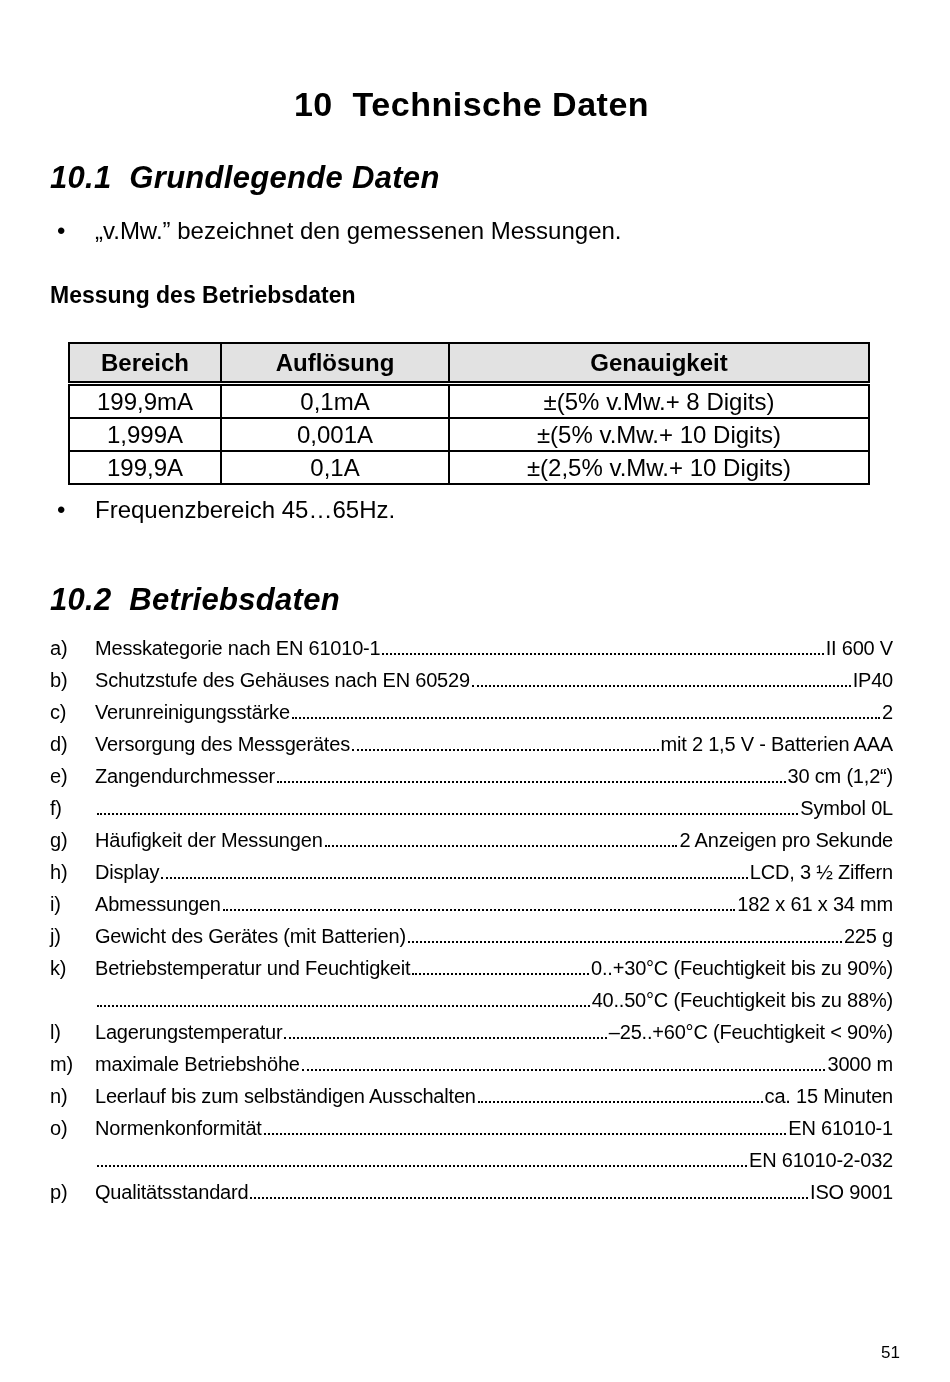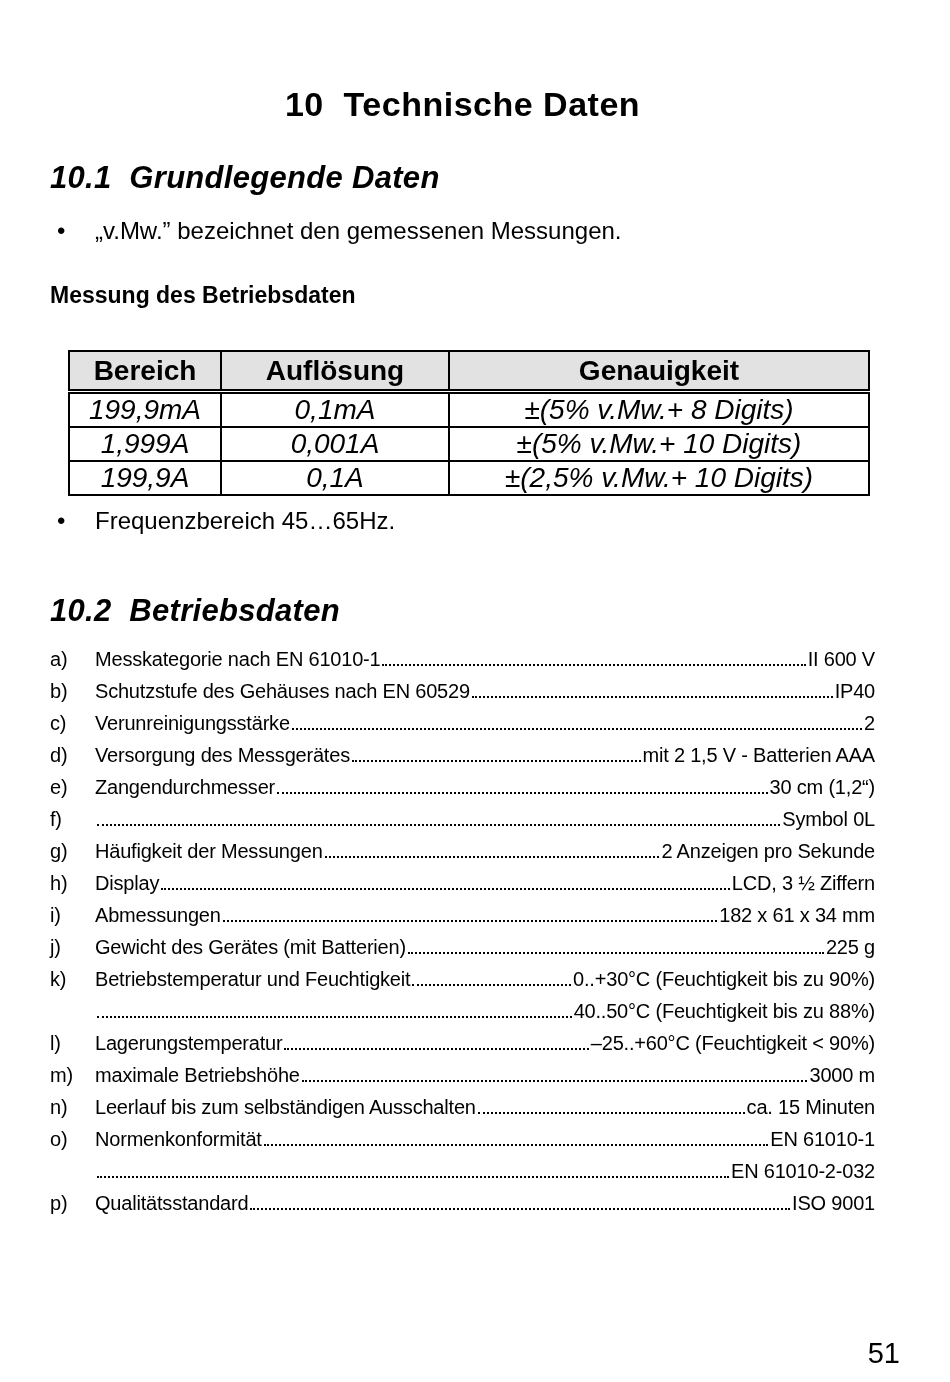--- a/index.html
+++ b/index.html
@@ -5,21 +5,21 @@
   html, body { margin: 0; padding: 0; background: #ffffff; }
   .page {
     position: relative;
     width: 950px;
     height: 1382px;
     background: #ffffff;
     color: #000000;
     font-family: "Liberation Sans", sans-serif;
     overflow: hidden;
   }
-  .content { padding: 82px 75px 0 50px; }
+  .content { padding: 82px 57px 0 50px; }
 
   .doc-title {
     margin: 0;
     text-align: center;
     font-size: 34px;
     line-height: 44px;
     font-weight: bold;
     letter-spacing: 0.5px;
     white-space: pre;
   }
@@ -52,38 +52,38 @@
     margin: 34px 0 0 0;
     font-size: 23px;
     line-height: 30px;
     font-weight: bold;
   }
 
   table.spec-table {
     border-collapse: collapse;
     table-layout: fixed;
     width: 800px;
-    margin: 40px 0 0 18px;
-    font-size: 28px;
+    margin: 32px 0 0 18px;
+    font-size: 24px;
   }
   table.spec-table th, table.spec-table td {
     border: 2px solid #000;
     text-align: center;
     vertical-align: middle;
     padding: 0;
     overflow: hidden;
     white-space: nowrap;
   }
   table.spec-table th {
     background: #e2e2e2;
     height: 37px;
     font-weight: bold;
     border-bottom: 5px double #000;
   }
-  table.spec-table td { height: 31px; font-weight: normal; font-style: italic; }
+  table.spec-table td { height: 31px; font-weight: normal; }
 
   .spec-list {
     margin-top: 12px;
     font-size: 20px;
     letter-spacing: -0.2px;
   }
   .spec-row {
     display: flex;
     height: 32px;
     line-height: 32px;
@@ -98,21 +98,21 @@
     height: 0;
     border-bottom: 2px dotted #000;
     align-self: flex-end;
     margin: 0 2px 9px 2px;
   }
 
   .page-number {
     position: absolute;
     top: 1338px;
     right: 50px;
-    font-size: 29px;
+    font-size: 17px;
     line-height: 30px;
   }
 </style>
 </head>
 <body>
 
 <div class="page">
   <div class="content">
 
     <h1 class="doc-title">10  Technische Daten</h1>

